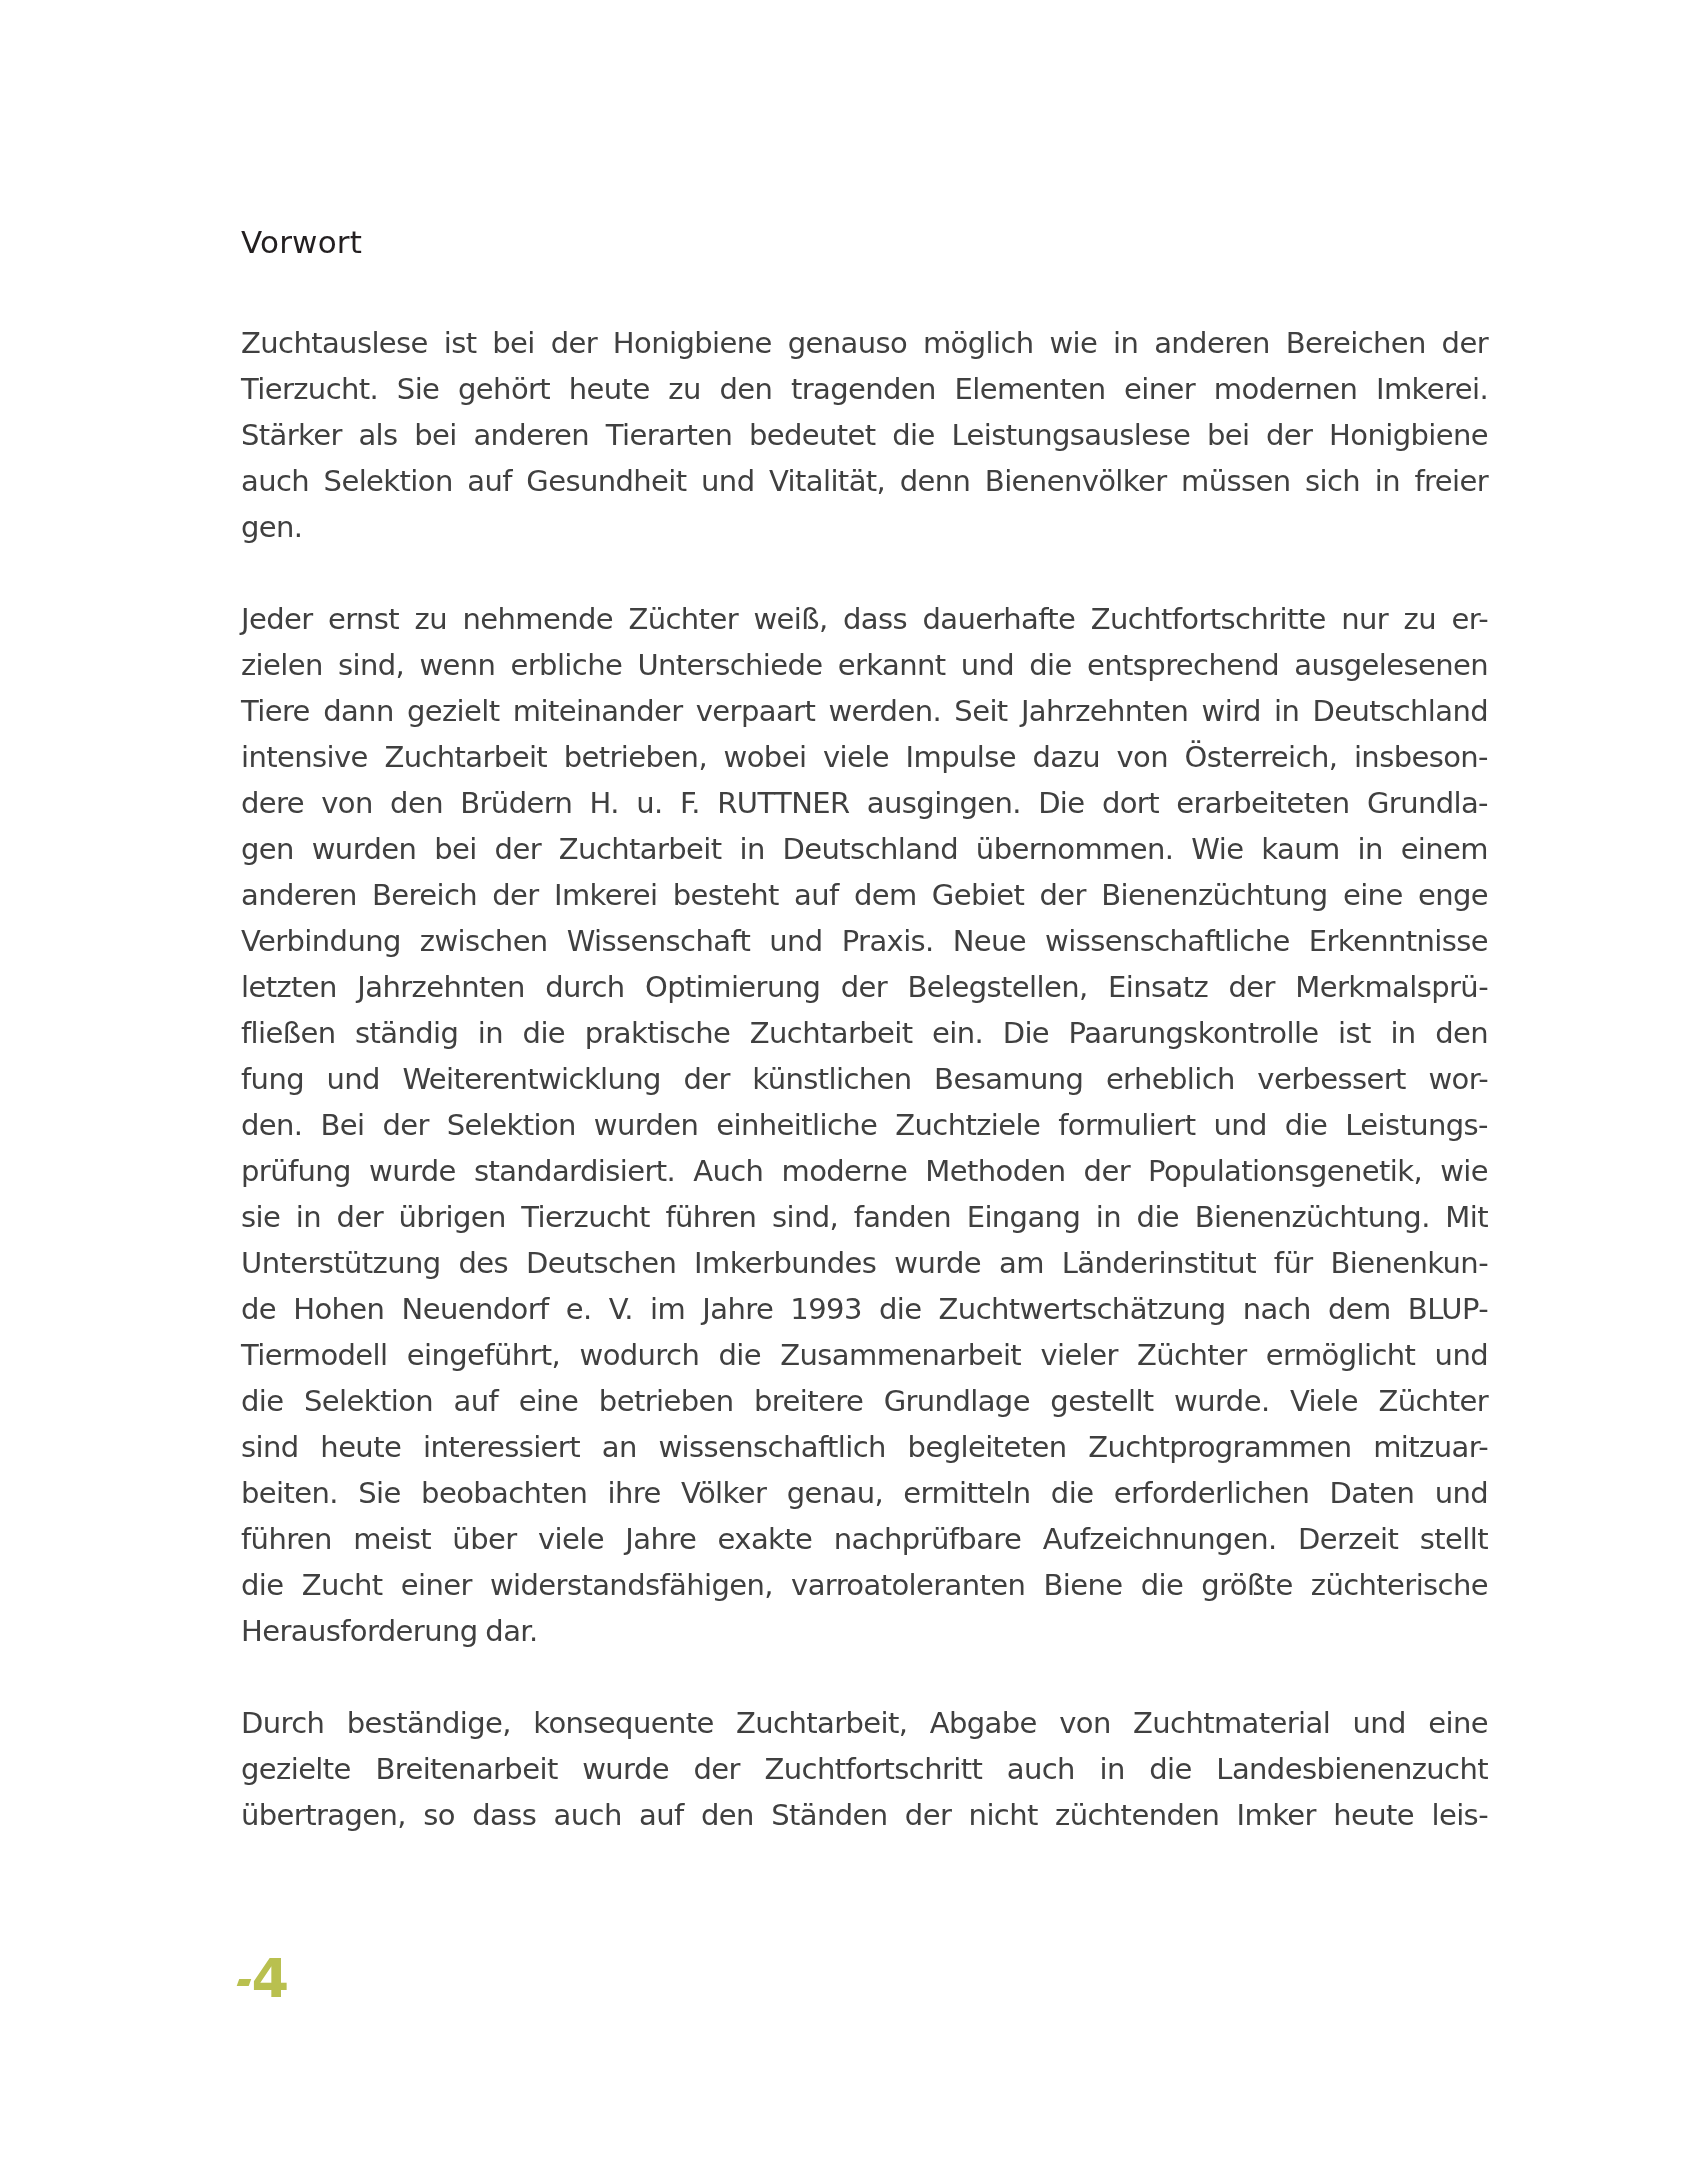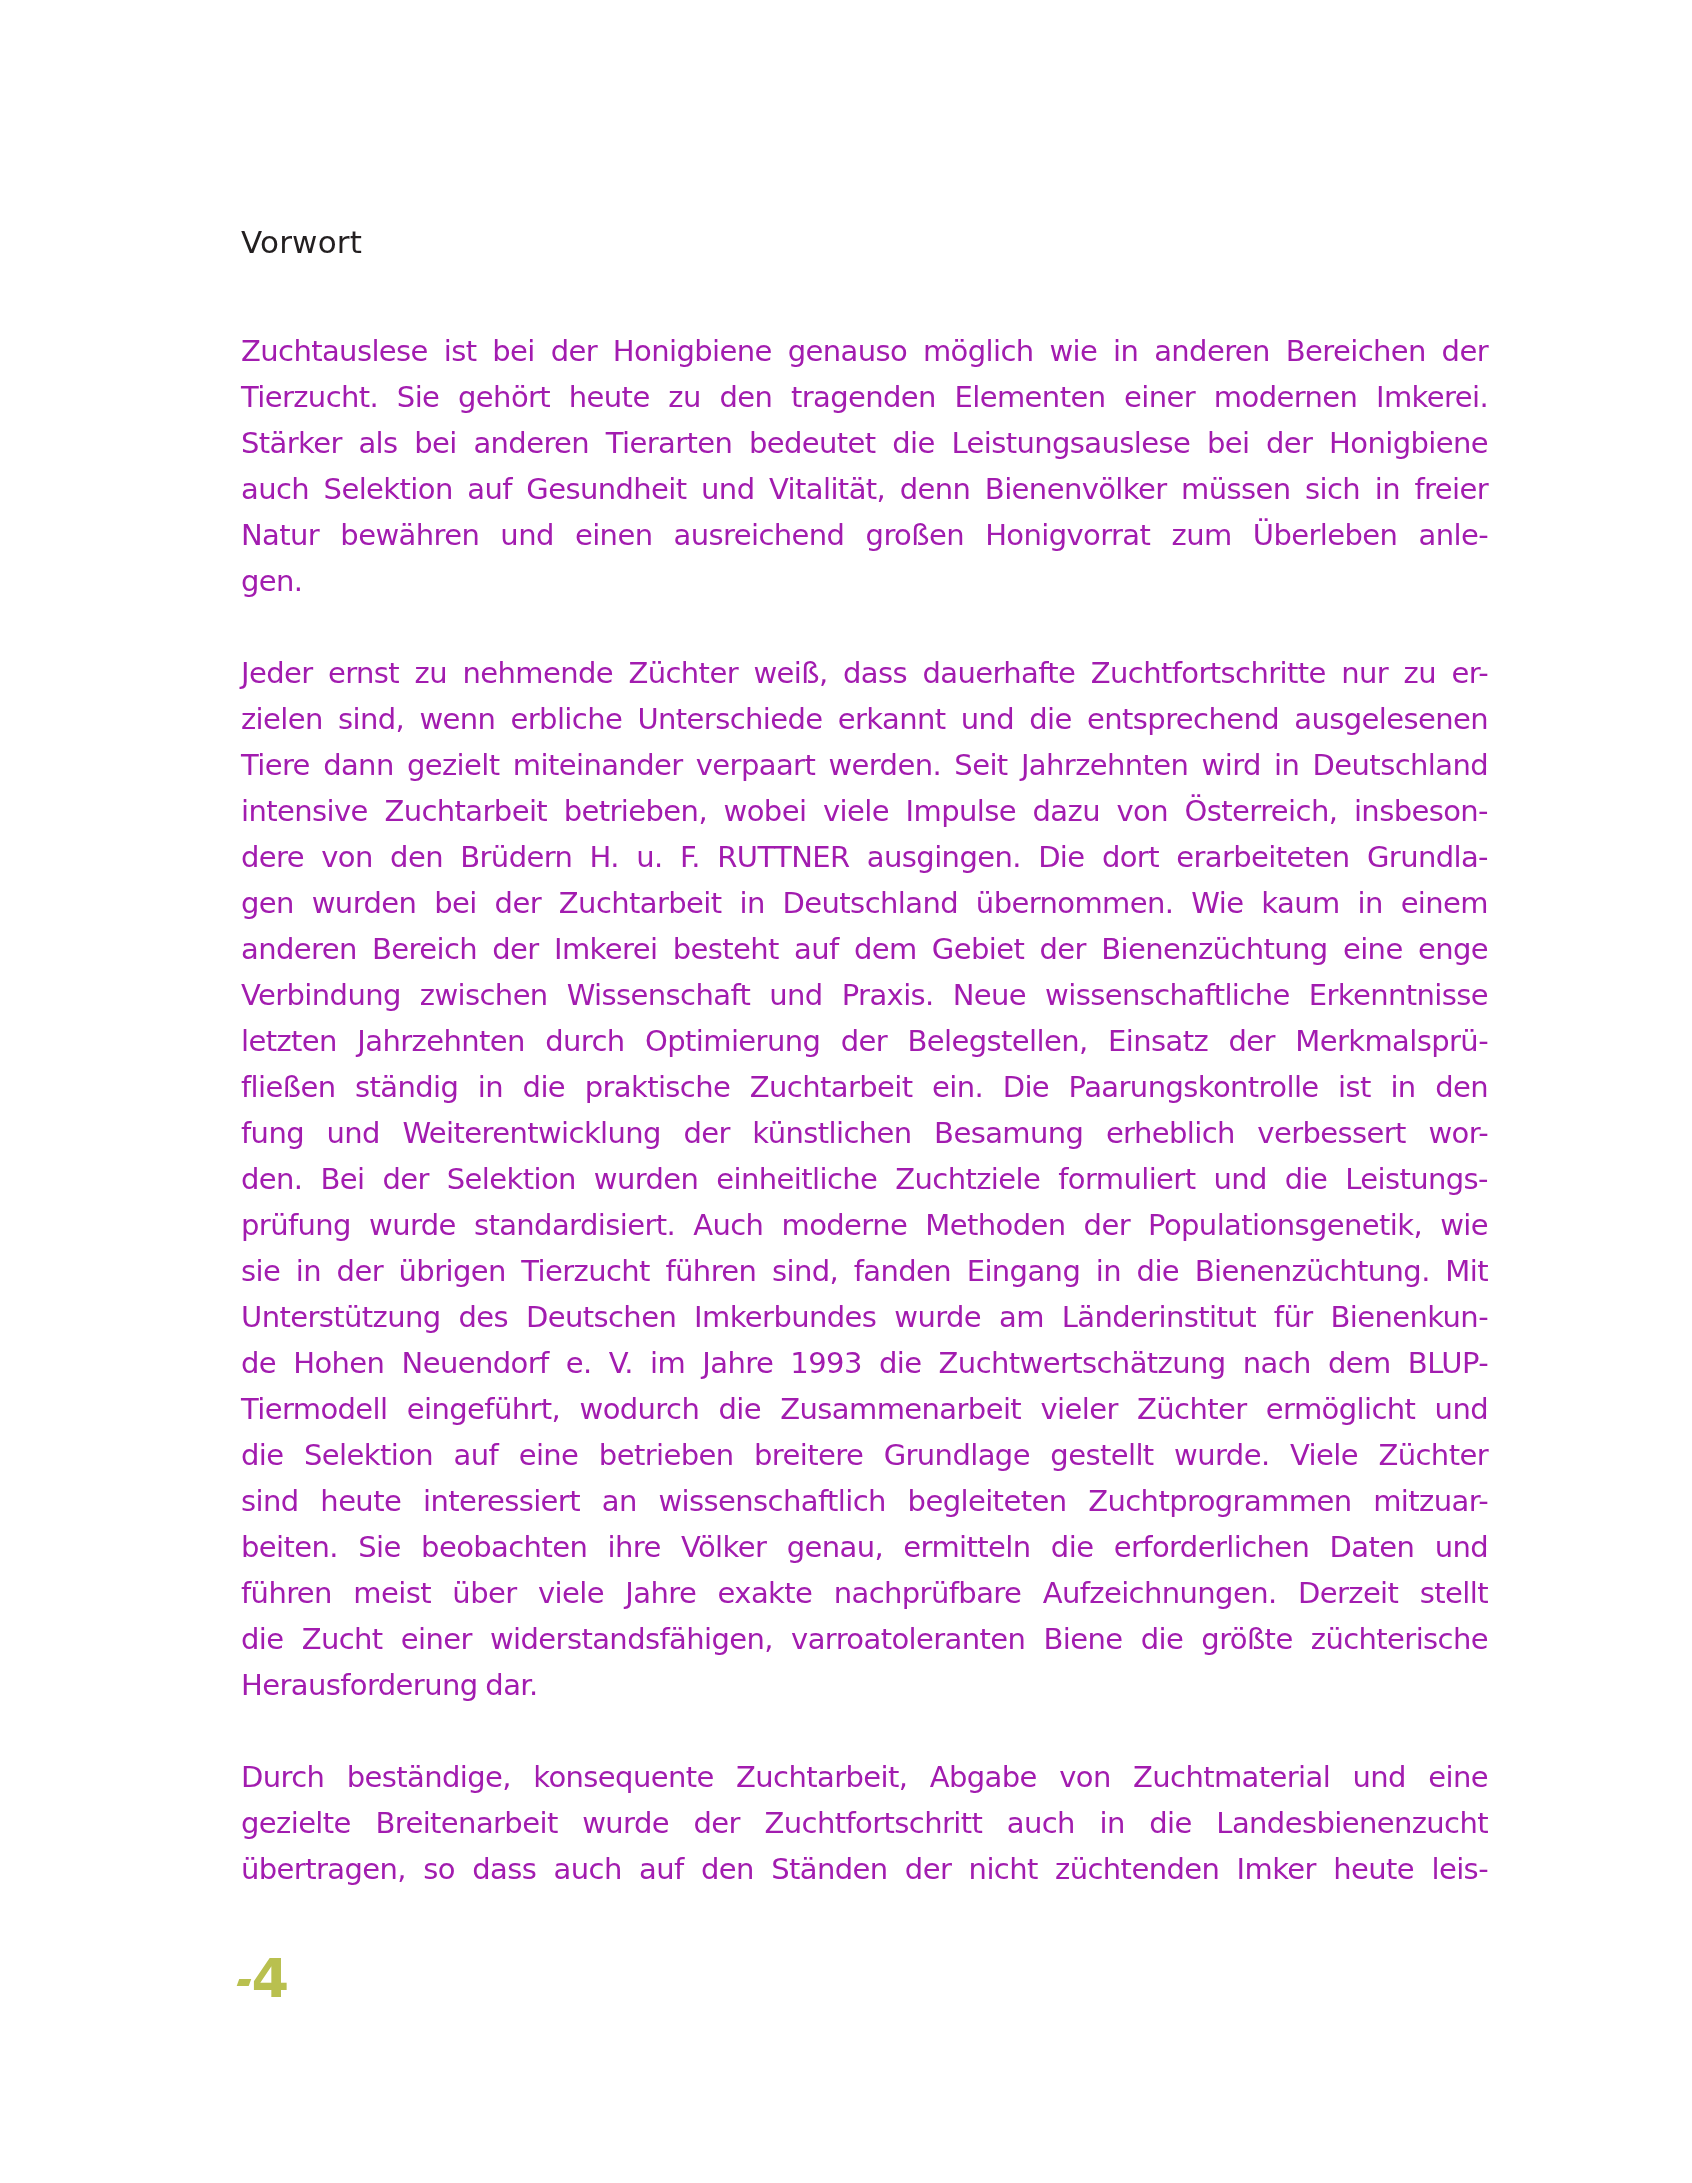--- a/index.html
+++ b/index.html
@@ -31,26 +31,26 @@
       font-weight: normal;
       font-size: 31px;
       line-height: 38px;
       letter-spacing: 0.2px;
       color: #231f20;
       margin: 0;
     }
     .body-text {
       position: absolute;
       left: 241px;
-      top: 328px;
+      top: 320px;
       width: 1247px;
       font-family: "DejaVu Sans", sans-serif;
       font-size: 29px;
       line-height: 46px;
-      color: #a21caf;
+      color: #404040;
     }
     .para {
       margin: 0 0 46px 0;
       text-align: justify;
       text-align-last: left;
     }
     .line {
       display: block;
       text-align: justify;
       text-align-last: justify;
@@ -95,21 +95,20 @@
 
   <h1 class="heading">Vorwort</h1>
 
   <div class="body-text">
 
     <p class="para">
       <span class="line">Zuchtauslese ist bei der Honigbiene genauso möglich wie in anderen Bereichen der</span>
       <span class="line">Tierzucht. Sie gehört heute zu den tragenden Elementen einer modernen Imkerei.</span>
       <span class="line">Stärker als bei anderen Tierarten bedeutet die Leistungsauslese bei der Honigbiene</span>
       <span class="line">auch Selektion auf Gesundheit und Vitalität, denn Bienenvölker müssen sich in freier</span>
-      <span class="line">Natur bewähren und einen ausreichend großen Honigvorrat zum Überleben anle-</span>
       <span class="line last">gen.</span>
     </p>
 
     <p class="para">
       <span class="line">Jeder ernst zu nehmende Züchter weiß, dass dauerhafte Zuchtfortschritte nur zu er-</span>
       <span class="line">zielen sind, wenn erbliche Unterschiede erkannt und die entsprechend ausgelesenen</span>
       <span class="line">Tiere dann gezielt miteinander verpaart werden. Seit Jahrzehnten wird in Deutschland</span>
       <span class="line">intensive Zuchtarbeit betrieben, wobei viele Impulse dazu von Österreich, insbeson-</span>
       <span class="line">dere von den Brüdern H. u. F. RUTTNER ausgingen. Die dort erarbeiteten Grundla-</span>
       <span class="line">gen wurden bei der Zuchtarbeit in Deutschland übernommen. Wie kaum in einem</span>

